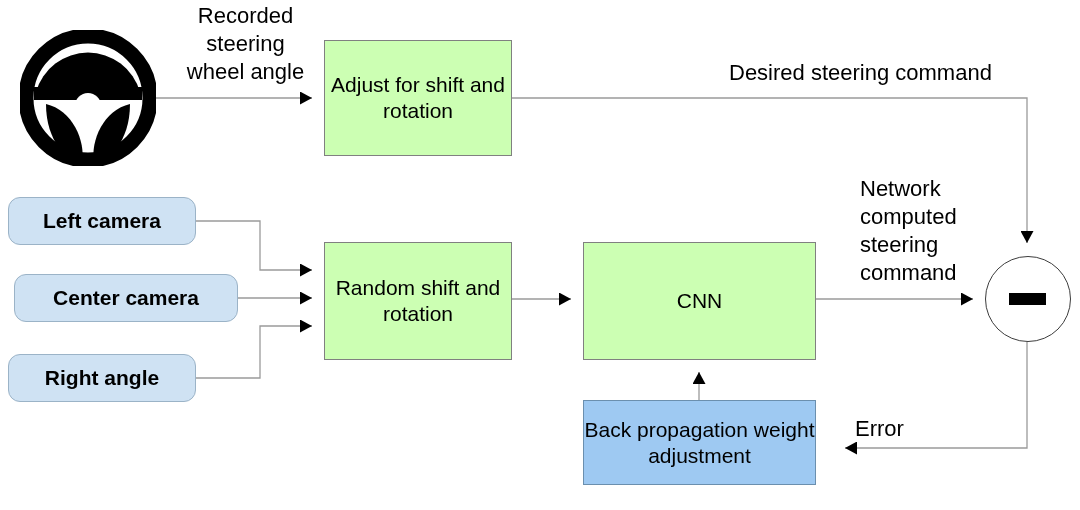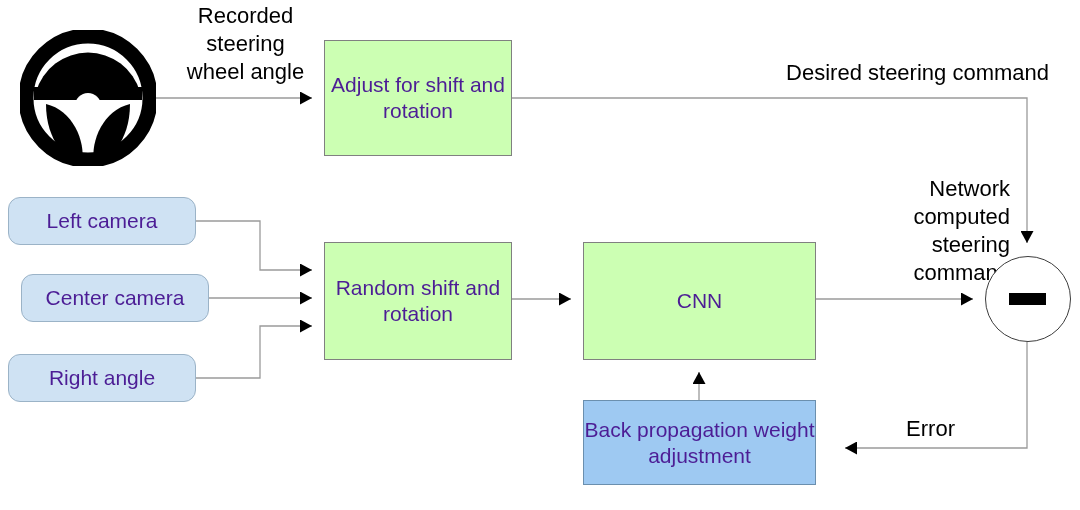--- a/index.html
+++ b/index.html
@@ -22,42 +22,43 @@
     width: 1080px;
     height: 510px;
   }
   .node {
     position: absolute;
     box-sizing: border-box;
     display: flex;
     align-items: center;
     justify-content: center;
     text-align: center;
-    color: #4c1d95;
+    color: #000000;
     font-size: 21px;
     line-height: 26px;
     border: 1.4px solid #808080;
   }
   .node.green { background: #ccffb3; }
   .node.blue  { background: #9ec9f2; border-color: #6b8fae; }
   .node.camera {
     background: #cfe2f3;
     border: 1.4px solid #9bb3c7;
     border-radius: 12px;
     font-size: 21px;
+    font-weight: bold;
   }
   .label {
     position: absolute;
     color: #000000;
     font-size: 22px;
     line-height: 28px;
     white-space: pre-line;
   }
   .label.center { text-align: center; }
-  .label.left { text-align: right; }
+  .label.left { text-align: left; }
   .sum-circle {
     position: absolute;
     border: 1.5px solid #3c3c3c;
     border-radius: 50%;
     background: #ffffff;
     box-sizing: border-box;
   }
   .minus-bar {
     position: absolute;
     background: #000000;
@@ -129,20 +130,20 @@
   <div class="node green" style="left:324px; top:242px; width:188px; height:118px;">Random shift
 and rotation</div>
 
   <div class="node green" style="left:583px; top:242px; width:233px; height:118px;">CNN</div>
 
   <div class="node blue" style="left:583px; top:400px; width:233px; height:85px; font-size:21px;">Back propagation
 weight adjustment</div>
 
   <div class="node camera" style="left:8px; top:197px; width:188px; height:48px;">Left camera</div>
 
-  <div class="node camera" style="left:21px; top:274px; width:188px; height:48px;">Center camera</div>
+  <div class="node camera" style="left:14px; top:274px; width:224px; height:48px;">Center camera</div>
 
   <div class="node camera" style="left:8px; top:354px; width:188px; height:48px;">Right angle</div>
 
   <div class="sum-circle" style="left:985px; top:256px; width:86px; height:86px;"></div>
   <div class="minus-bar" style="left:1009px; top:293px; width:37px; height:12px;"></div>
 
 </div>
 
 </body></html>

